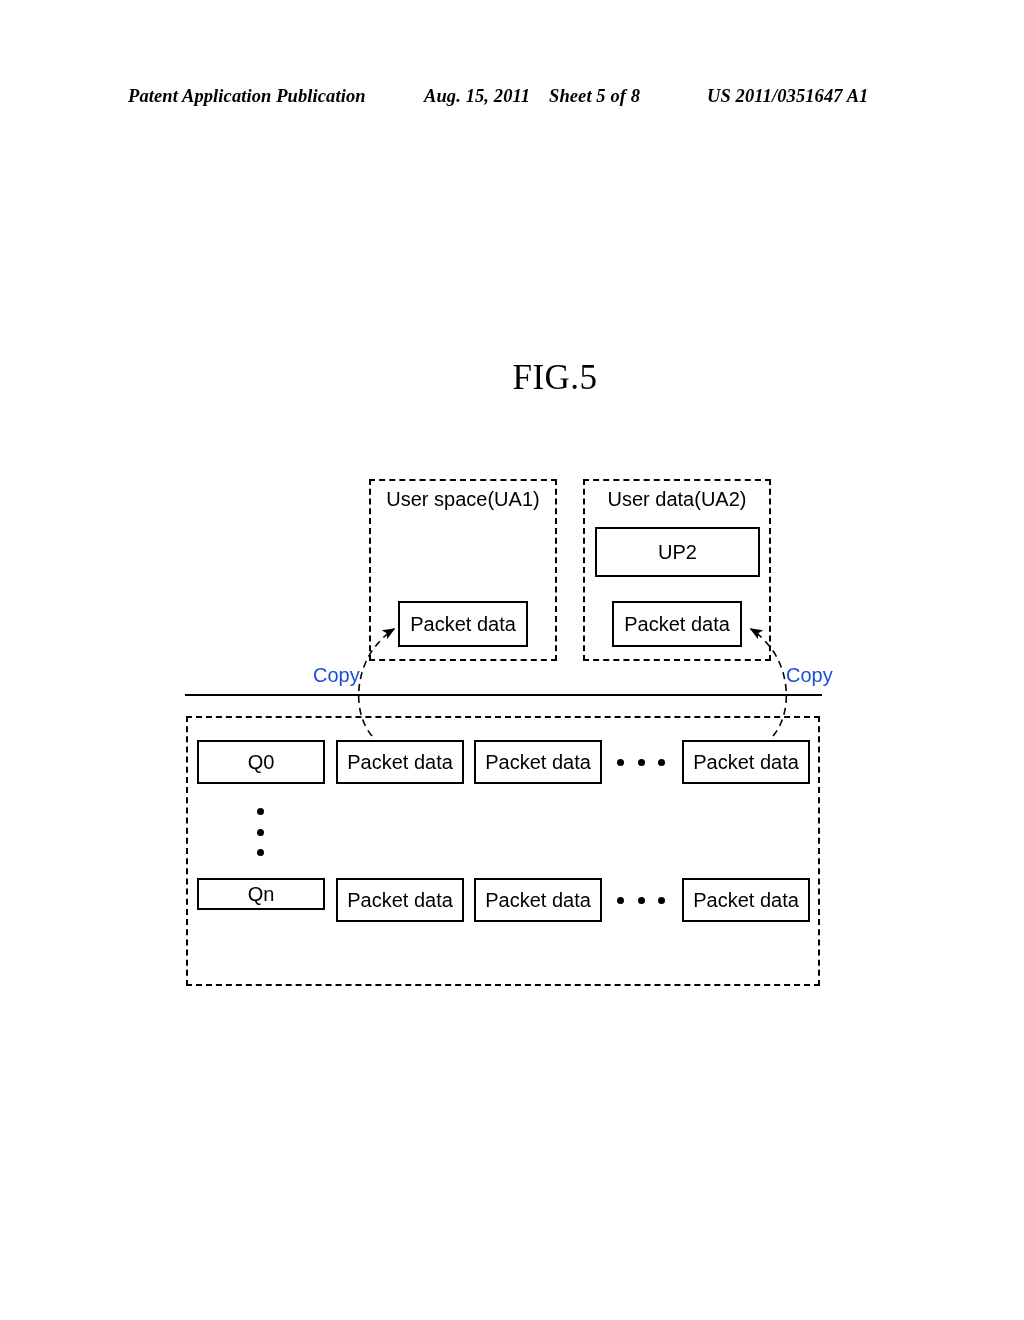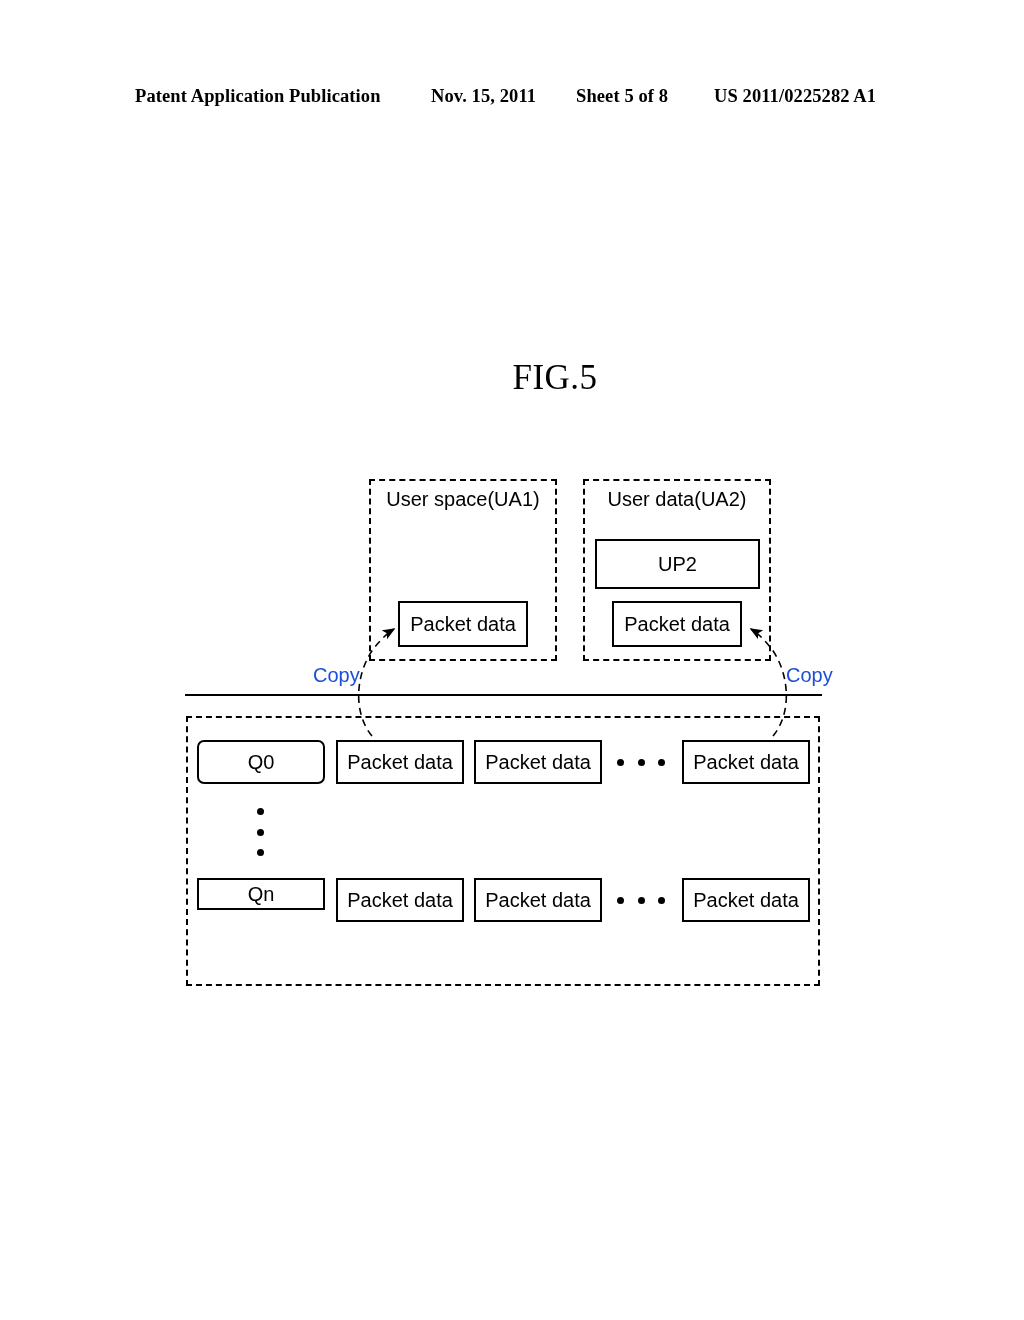--- a/index.html
+++ b/index.html
@@ -12,48 +12,48 @@
     height: 1320px;
     position: relative;
     font-family: "Liberation Sans", sans-serif;
     color: #000000;
     overflow: hidden;
   }
 
   
   .page-header {
     position: absolute;
-    left: 7px;
+    left: 0;
     top: 86px;
     width: 960px;
     height: 34px;
     font-family: "Liberation Serif", serif;
     font-weight: bold;
     font-size: 18.5px;
     letter-spacing: 0.1px;
     color: #000;
+    font-style: italic;
   }
   .page-header .hdr-pub {
     position: absolute;
     left: 128px;
     top: 0;
     white-space: nowrap;
   }
   .page-header .hdr-date {
     position: absolute;
     left: 424px;
     top: 0;
     white-space: nowrap;
   }
   .page-header .hdr-sheet {
     position: absolute;
     left: 549px;
     top: 0;
     white-space: nowrap;
-    margin-left: 20px;
   }
   .page-header .hdr-docnum {
     position: absolute;
     left: 707px;
     top: 0;
     white-space: nowrap;
   }
 
   
   .fig-title {
@@ -166,46 +166,46 @@
     width: 1024px;
     height: 1320px;
     pointer-events: none;
   }
 </style>
 </head>
 <body>
 
 <div class="page-header">
   <span class="hdr-pub">Patent Application Publication</span>
-  <span class="hdr-date">Nov. 15, 2011</span>
+  <span class="hdr-date">Aug. 15, 2011</span>
   <span class="hdr-sheet">Sheet 5 of 8</span>
-  <span class="hdr-docnum">US 2011/0225282 A1</span>
+  <span class="hdr-docnum">US 2011/0351647 A1</span>
 </div>
 
 <div class="fig-title">FIG.5</div>
 
 <div id="figure">
 
   <div class="dashbox" style="left:369px; top:479px; width:188px; height:182px;"></div>
   <div class="space-title" style="left:369px; top:489px; width:188px;">User space(UA1)</div>
   <div class="box" style="left:398px; top:601px; width:130px; height:46px;">Packet data</div>
 
   <div class="dashbox" style="left:583px; top:479px; width:188px; height:182px;"></div>
   <div class="space-title" style="left:583px; top:489px; width:188px;">User data(UA2)</div>
-  <div class="box" style="left:595px; top:527px; width:165px; height:50px;margin-top:12px;">UP2</div>
+  <div class="box" style="left:595px; top:527px; width:165px; height:50px;">UP2</div>
   <div class="box" style="left:612px; top:601px; width:130px; height:46px;">Packet data</div>
 
   <div class="label-free" style="left:313px; top:665px;">Copy</div>
   <div class="label-free" style="left:786px; top:665px;">Copy</div>
 
   <div class="boundary-line" style="left:185px; top:694px; width:637px;"></div>
 
   <div class="dashbox" style="left:186px; top:716px; width:634px; height:270px;"></div>
 
-  <div class="box" style="left:197px; top:740px; width:128px; height:44px;border-radius:7px;">Q0</div>
+  <div class="box" style="left:197px; top:740px; width:128px; height:44px;">Q0</div>
   <div class="box" style="left:336px; top:740px; width:128px; height:44px;">Packet data</div>
   <div class="box" style="left:474px; top:740px; width:128px; height:44px;">Packet data</div>
   <div class="h-ellipsis" style="left:617px; top:758px;">
       <i></i>
       <i></i>
       <i></i>
     </div>
   <div class="box" style="left:682px; top:740px; width:128px; height:44px;">Packet data</div>
 
   <div class="v-ellipsis" style="left:256px; top:808px;">

